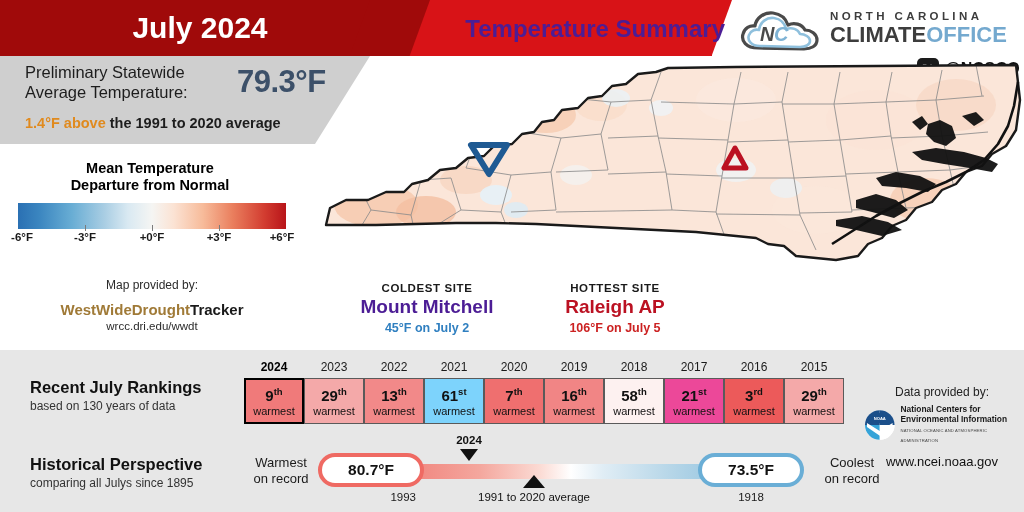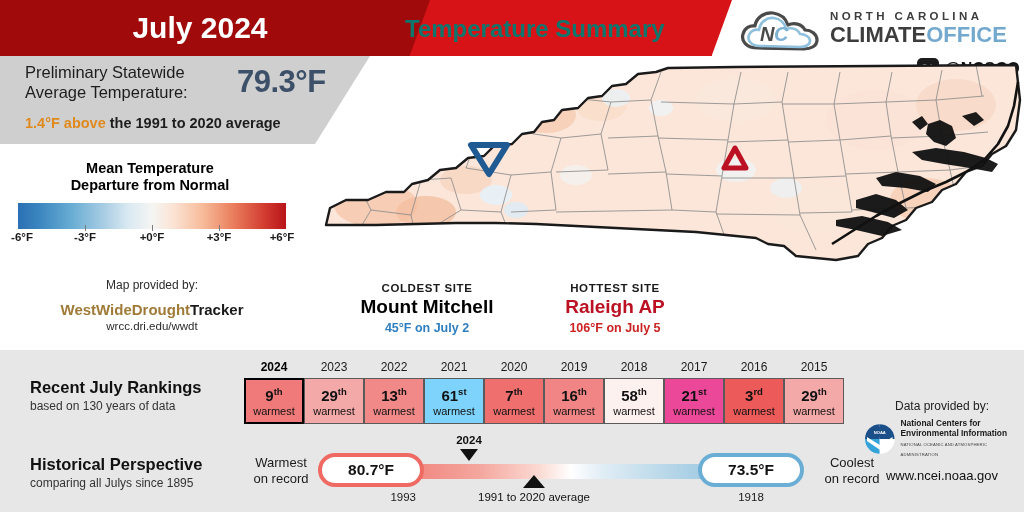--- a/index.html
+++ b/index.html
@@ -32,21 +32,21 @@
     position:absolute; left:392px; top:0; width:320px; height:56px;
     background:#d81317;
   }
   .hdr-title {
     position:absolute; left:0; top:8px; width:400px; height:40px;
     color:#fff; font-size:30px; font-weight:bold; text-align:center;
     line-height:40px; letter-spacing:0px; z-index:5;
   }
   .hdr-sub {
     position:absolute; left:405px; top:10px; width:320px; height:38px;
-    color:#0f766e; font-size:24px; font-weight:bold; text-align:left;
+    color:#4c1d95; font-size:24px; font-weight:bold; text-align:right;
     line-height:38px; z-index:5;
   }
 
   
   .logo-wrap { position:absolute; left:738px; top:8px; width:282px; height:46px; }
   .logo-text { position:absolute; left:92px; top:2px; }
   .logo-nc {
     font-size:11.5px; letter-spacing:3.4px; color:#3d3d3d; font-weight:bold;
     line-height:13px;
   }
@@ -120,21 +120,21 @@
   
   .map-area { position:absolute; left:316px; top:60px; width:708px; height:215px; }
   .map-area svg { display:block; }
 
   
   .site { position:absolute; top:282px; width:230px; text-align:center; }
   .site.cold { left:312px; }
   .site.hot  { left:500px; }
   .site-kicker { font-size:11.5px; font-weight:bold; letter-spacing:0.6px; color:#1a1a1a; }
   .site-name { font-size:19px; font-weight:bold; margin-top:2px; }
-  .site.cold .site-name { color:#000000; }
+  .site.cold .site-name { color:#4c1d95; }
   .site.hot  .site-name { color:#bb1122; }
   .site-det { font-size:12.5px; font-weight:bold; margin-top:3px; }
   .site.cold .site-det { color:#2f7fc0; }
   .site.hot  .site-det { color:#cc2222; }
 
   
   .bottom { position:absolute; left:0; top:350px; width:1024px; height:162px; background:#e7e7e7; }
 
   .sec-title { position:absolute; font-size:16.5px; font-weight:bold; color:#111; }
   .sec-sub   { position:absolute; font-size:12px; color:#333; }
@@ -181,21 +181,21 @@
     border-left:9px solid transparent; border-right:9px solid transparent;
     border-top:12px solid #111;
   }
   .tri-up {
     position:absolute; width:0;height:0;
     border-left:11px solid transparent; border-right:11px solid transparent;
     border-bottom:13px solid #111;
   }
 
   
-  .noaa-wrap { position:absolute; left:860px; top:399px; width:164px; }
+  .noaa-wrap { position:absolute; left:860px; top:385px; width:164px; }
   .noaa-by { font-size:12px; color:#222; text-align:center; }
   .noaa-row { display:flex; align-items:center; gap:5px; margin-top:6px; padding-left:4px; }
   .noaa-txt { line-height:9.5px; }
   .noaa-l1 { font-size:8.4px; font-weight:bold; color:#1a1a1a; }
   .noaa-l3 { font-size:4.2px; color:#444; letter-spacing:0.15px; margin-top:2px; }
   .noaa-url { font-size:13px; color:#111; text-align:center; margin-top:9px; }
 </style>
 </head>
 <body>
 

